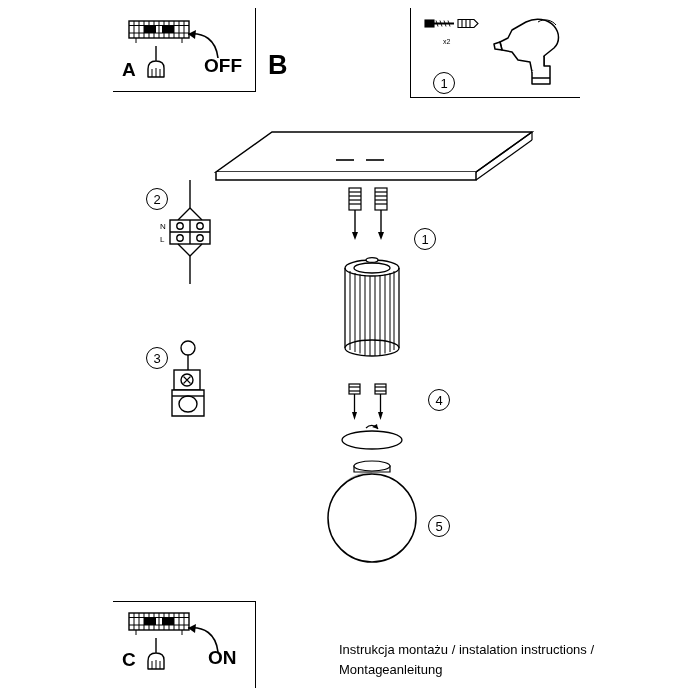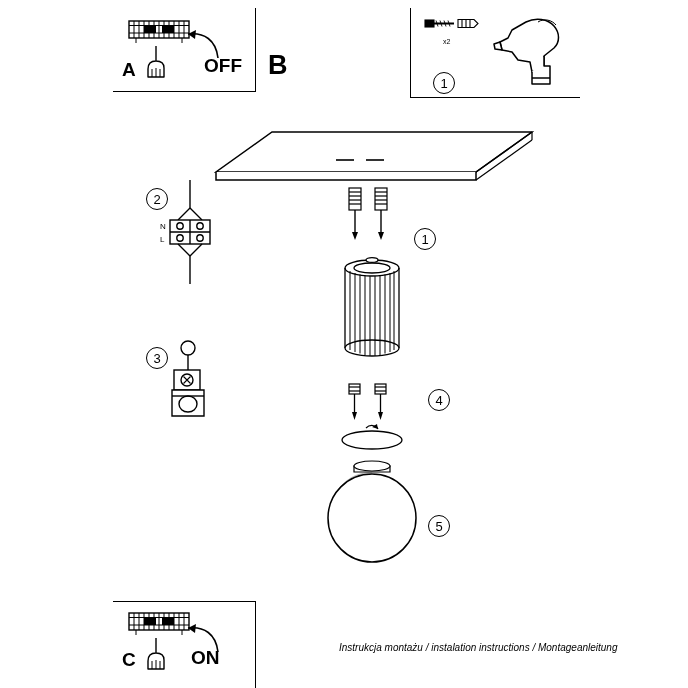--- a/index.html
+++ b/index.html
@@ -49,24 +49,23 @@
     font-weight: normal;
     box-sizing: border-box;
     background: #fff;
   }
   .box-frame {
     border: 1.6px solid #000;
     box-sizing: border-box;
     background: #fff;
   }
   .footer-text {
-    font-size: 10px;
+    font-size: 13px;
     line-height: 1.55;
     color: #000;
-    font-style: italic;
   }
   svg { display: block; }
 </style>
 </head>
 <body>
 
 <div id="sheet">
 
   <div class="abs box-frame" style="left:113px; top:8px; width:143px; height:84px; border-top:none; border-left:none;"></div>
 
@@ -319,21 +318,21 @@
     </svg>
   </div>
 
   <div class="abs" style="left:182px; top:622px;">
     <svg width="40" height="34" viewBox="0 0 40 34">
       <path d="M36 30 C34 12 22 4 6 6" fill="none" stroke="#000" stroke-width="1.6"></path>
       <path d="M6 6 L14 2 L13 11 Z" fill="#000"></path>
     </svg>
   </div>
 
-  <div class="abs label-mid" style="left:191px; top:648px;">ON</div>
+  <div class="abs label-mid" style="left:208px; top:648px;">ON</div>
 
   <div class="abs label-mid" style="left:122px; top:650px;">C</div>
 
   <div class="abs" style="left:339px; top:640px; width:330px;">
     <div class="footer-text">Instrukcja montażu / instalation instructions / Montageanleitung</div>
   </div>
 
 </div>
 
 </body></html>

